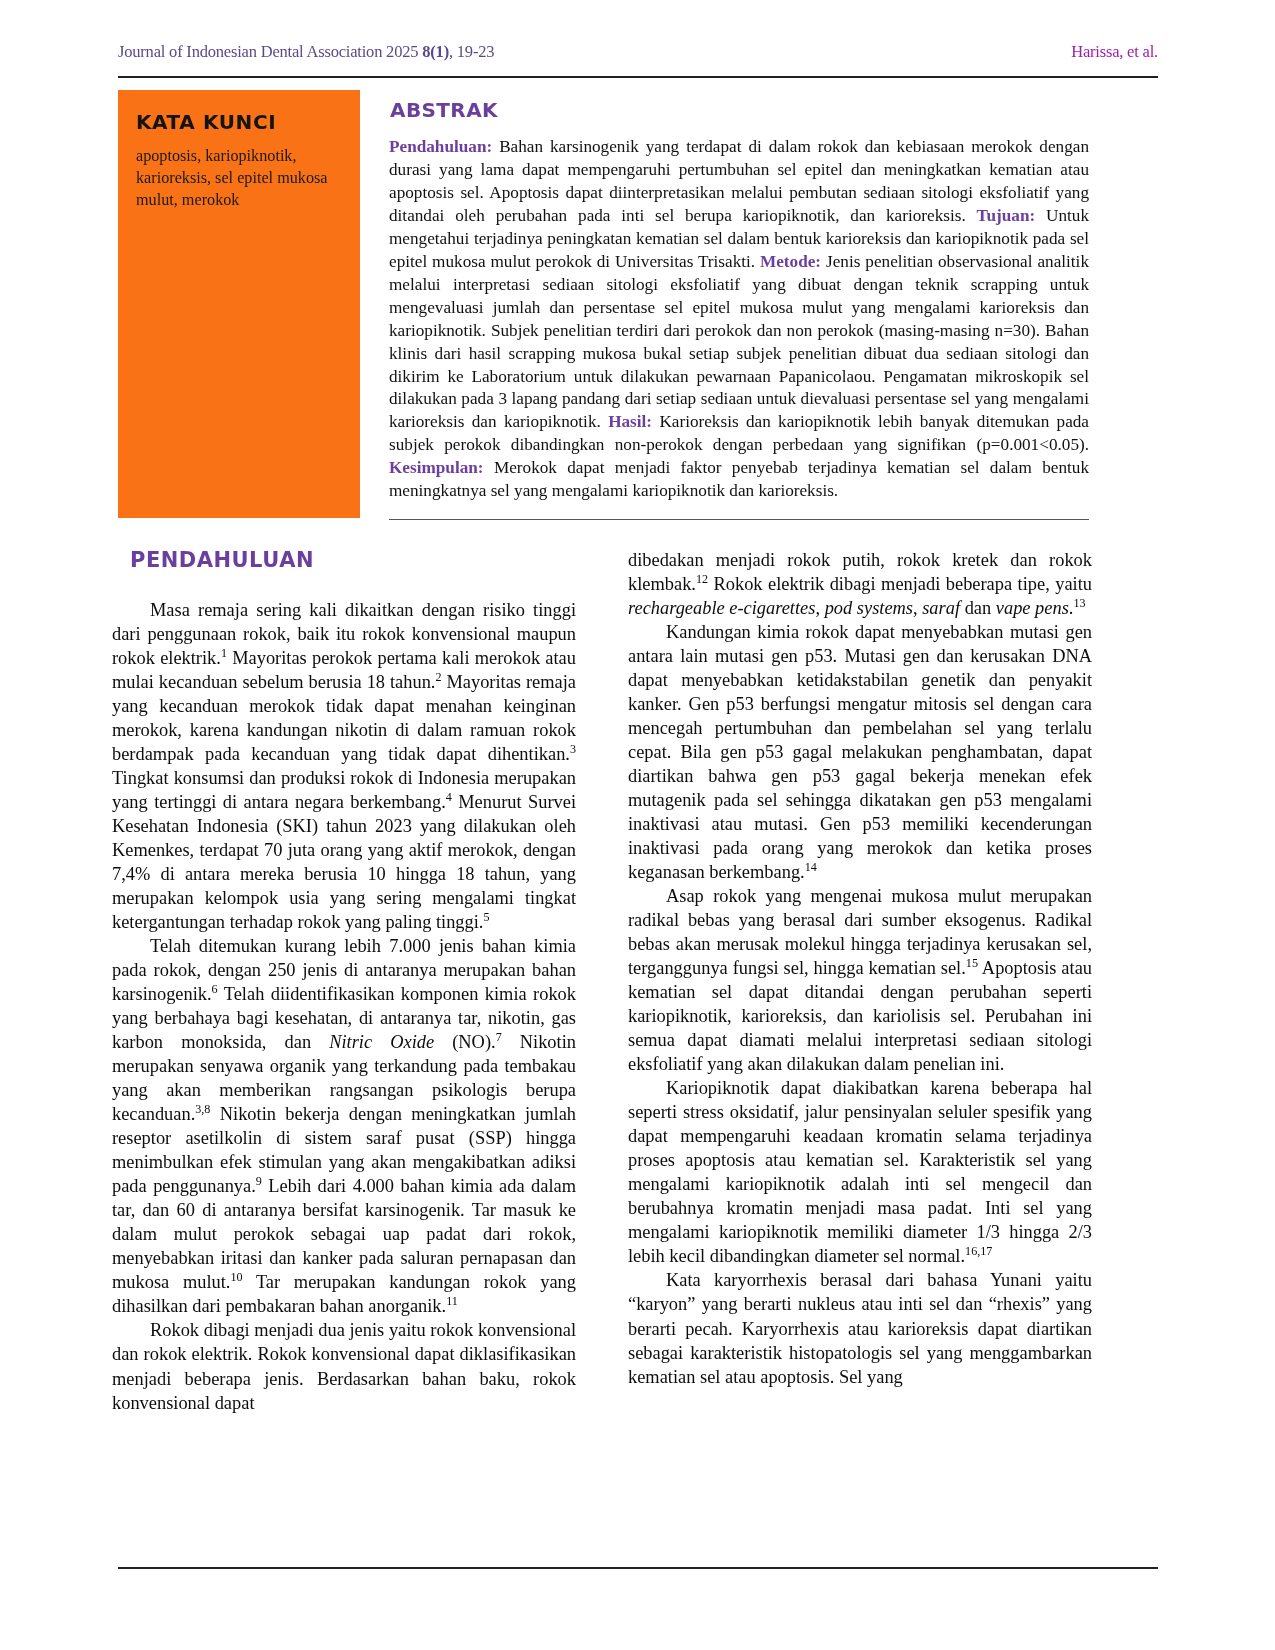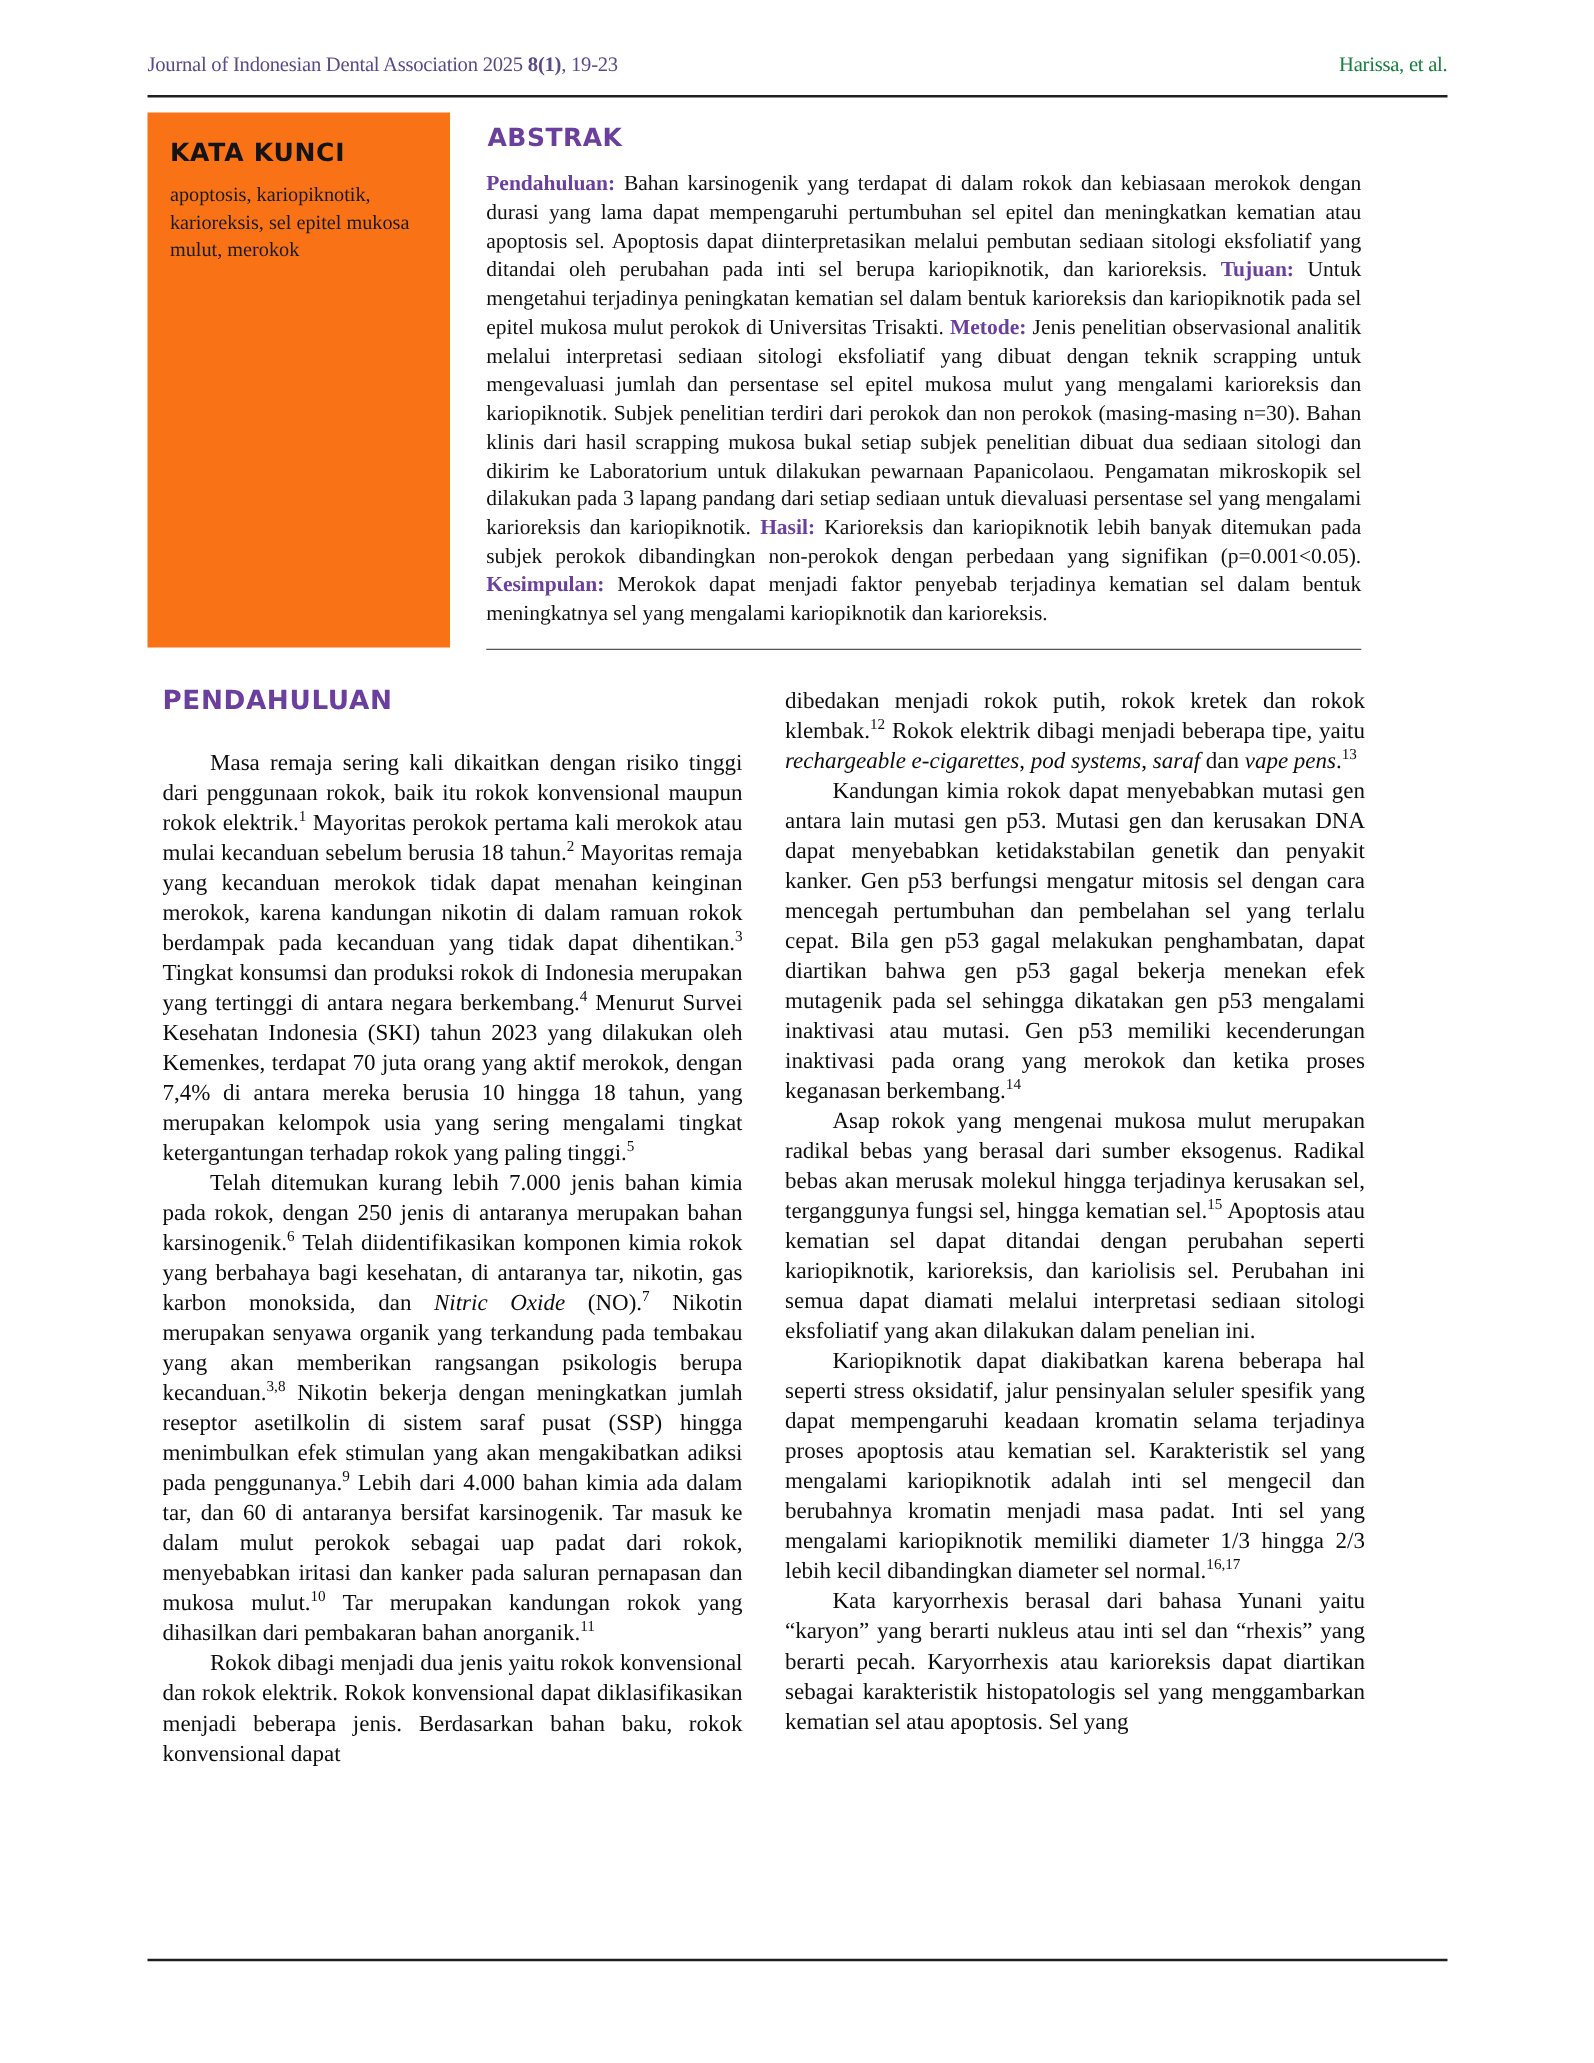--- a/index.html
+++ b/index.html
@@ -31,21 +31,21 @@
     width: 1040px;
     display: flex;
     justify-content: space-between;
     align-items: baseline;
     color: #5b4a8a;
     font-family: "Liberation Serif", serif;
     font-size: 16.5px;
     letter-spacing: -0.2px;
   }
   .running-head .vol { font-weight: bold; }
-  .running-head .right { color: #15803d; }
+  .running-head .right { color: #a21caf; }
 
   .head-rule {
     position: absolute;
     left: 118px;
     top: 76px;
     width: 1040px;
     height: 2px;
     background: #231f20;
   }
 
@@ -133,21 +133,21 @@
   .col {
     position: absolute;
     font-family: "Liberation Serif", serif;
     font-size: 18.4px;
     line-height: 1.305;
     text-align: justify;
     text-justify: inter-word;
     color: #0d0d0d;
   }
   .col-left {
-    left: 130px;
+    left: 112px;
     top: 598px;
     width: 464px;
   }
   .col-right {
     left: 628px;
     top: 548px;
     width: 464px;
   }
   .col p {
     margin: 0;

